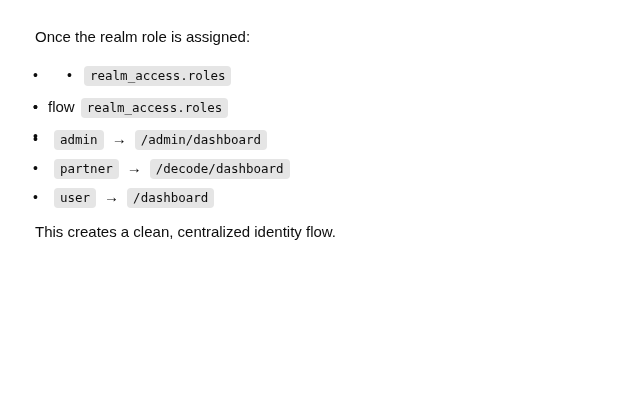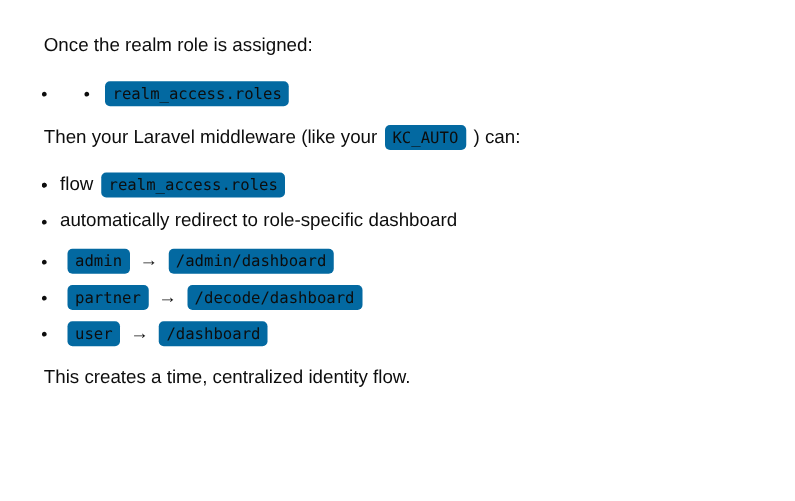--- a/index.html
+++ b/index.html
@@ -48,21 +48,21 @@
     left: 0;
     top: 0;
     font-size: 14px;
     color: #0d0d0d;
   }
   .code {
     font-family: "DejaVu Sans Mono", "Liberation Mono", monospace;
     font-size: 12.5px;
     line-height: 16px;
     color: #0d0d0d;
-    background: #0369a1;
+    background: #e5e5e5;
     border-radius: 4px;
     padding: 2px 6px;
     margin: 0 2px;
     white-space: nowrap;
     display: inline-block;
     vertical-align: baseline;
   }
   .arrow {
     margin: 0 6px;
     color: #0d0d0d;
@@ -83,47 +83,45 @@
       <span class="bullet">•</span>
       <ul>
         <li>
           <span class="bullet">•</span>
           <code class="code">realm_access.roles</code>
         </li>
       </ul>
     </li>
   </ul>
 
-  <p><span>Then your Laravel middleware (like your </span><code class="code">KC_AUTO</code><span> ) can:</span></p>
 
   <ul>
     <li>
       <span class="bullet">•</span>
     </li>
     <li>
       <span class="bullet">•</span>
       <span>flow </span><code class="code">realm_access.roles</code>
     </li>
     <li>
       <span class="bullet">•</span>
-      <span>automatically redirect to role-specific dashboard</span>
     </li>
   </ul>
 
 
   <ul class="example-list">
     <li>
       <span class="bullet">•</span>
       <code class="code">admin</code><span class="arrow">→</span><code class="code">/admin/dashboard</code>
     </li>
     <li>
       <span class="bullet">•</span>
       <code class="code">partner</code><span class="arrow">→</span><code class="code">/decode/dashboard</code>
     </li>
     <li>
       <span class="bullet">•</span>
       <code class="code">user</code><span class="arrow">→</span><code class="code">/dashboard</code>
     </li>
   </ul>
 
-  <p>This creates a time, centralized identity flow.</p>
+  <p>This creates a clean, centralized identity flow.</p>
 
 </div>
 
 </body></html>

